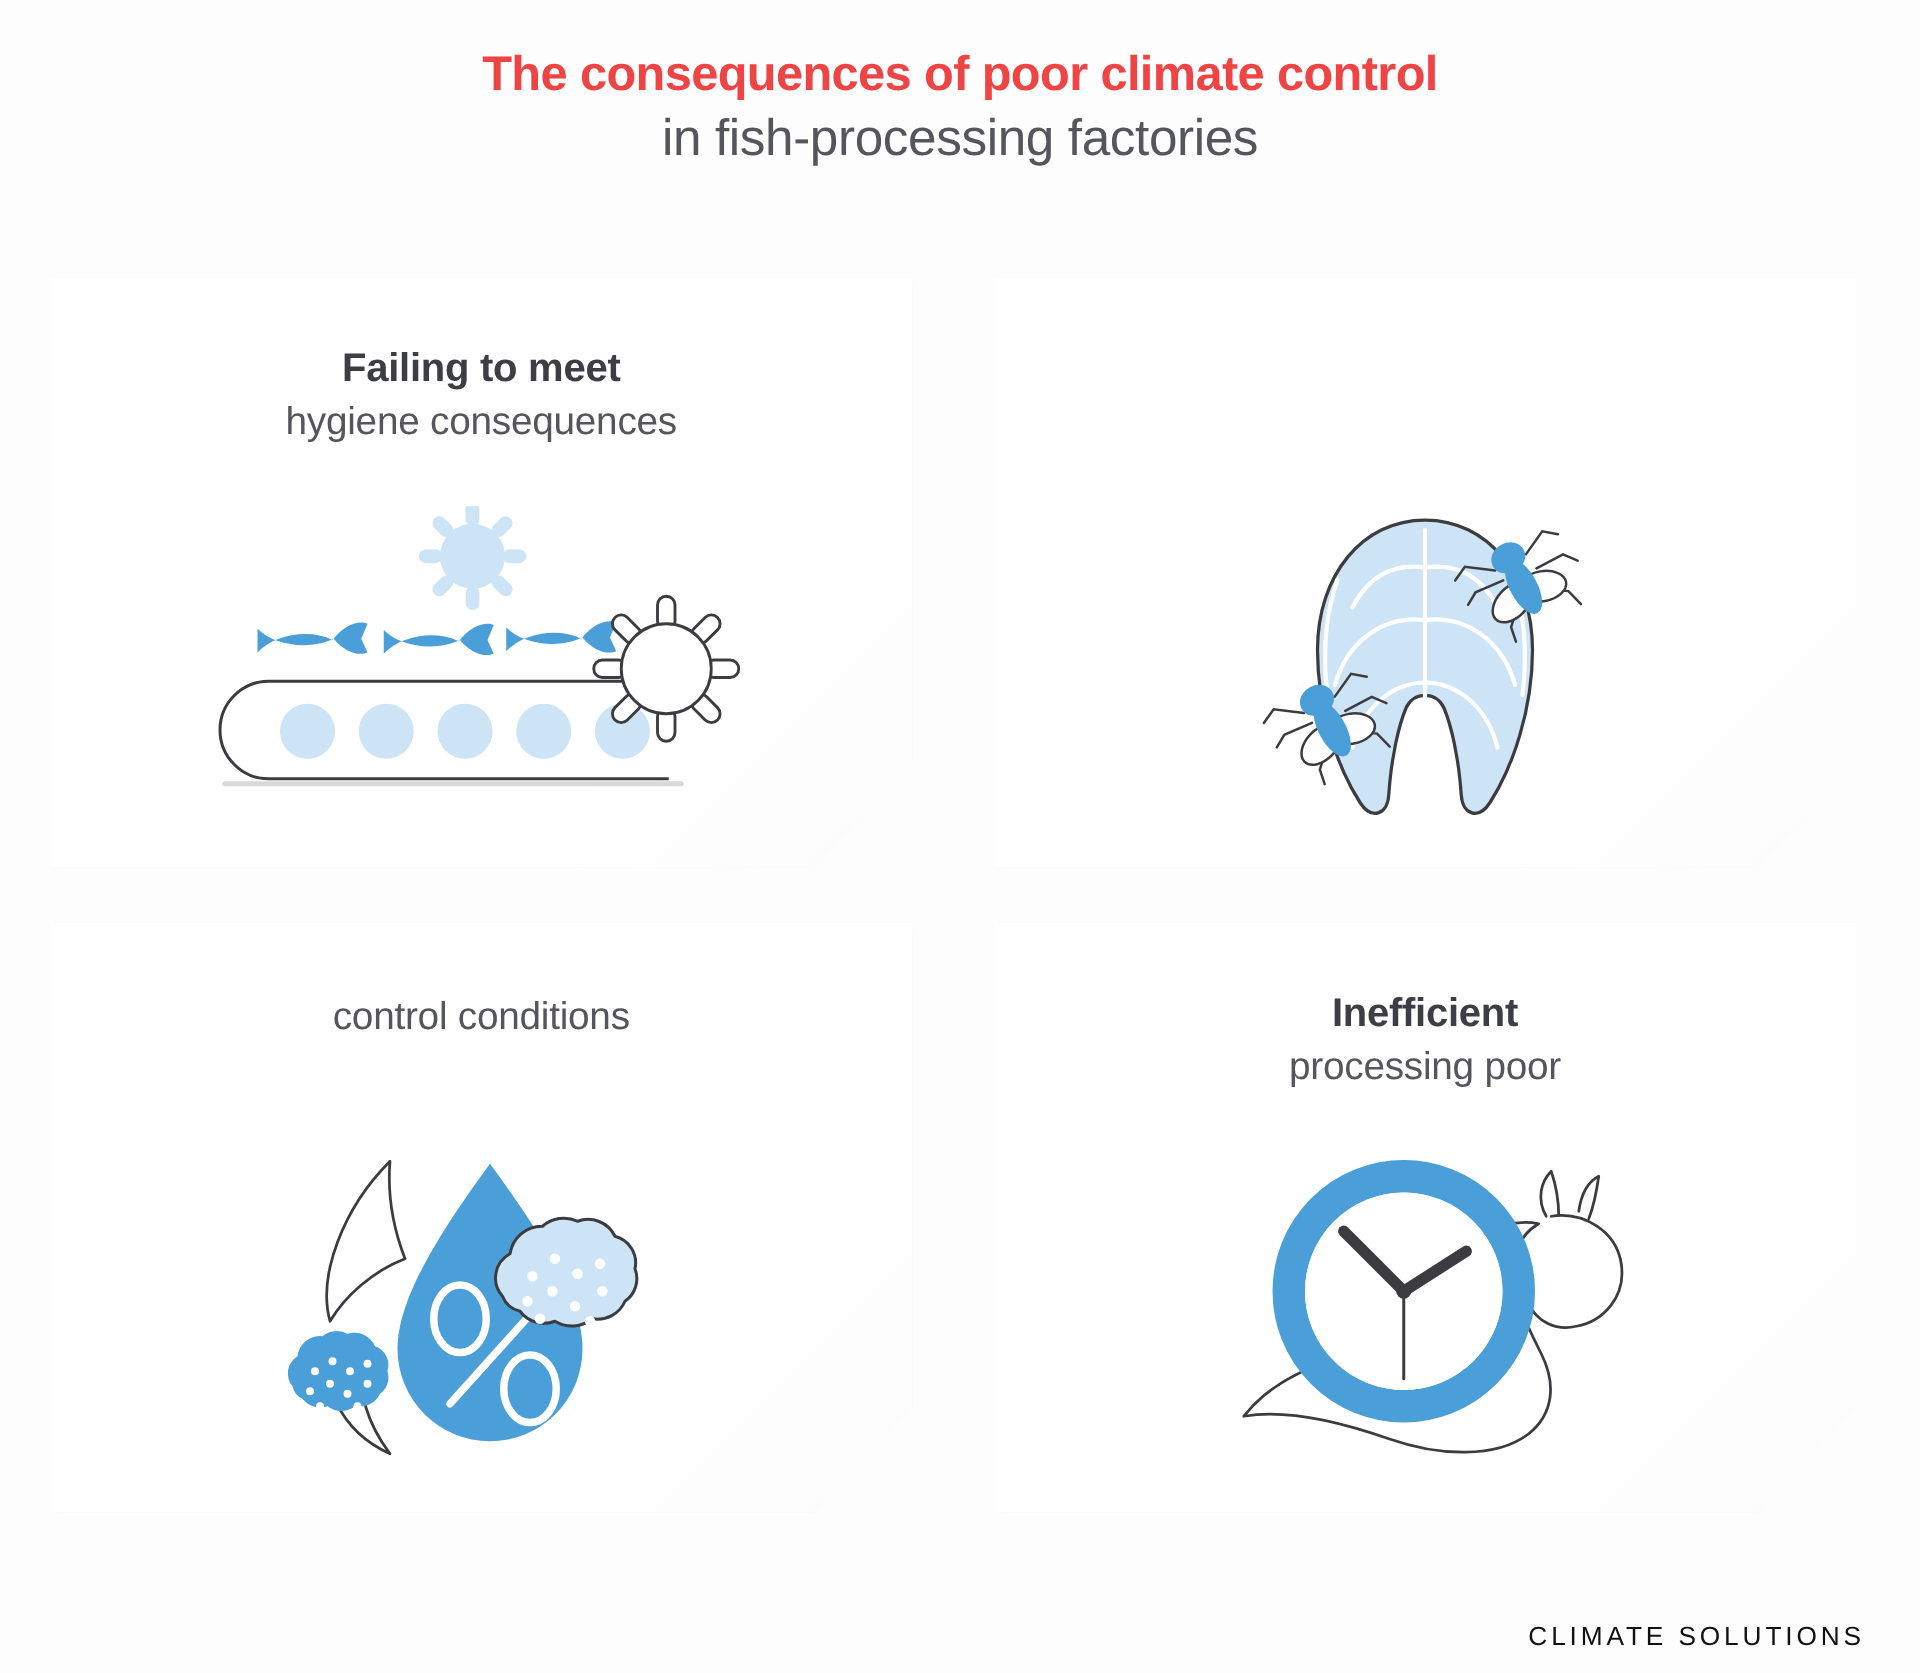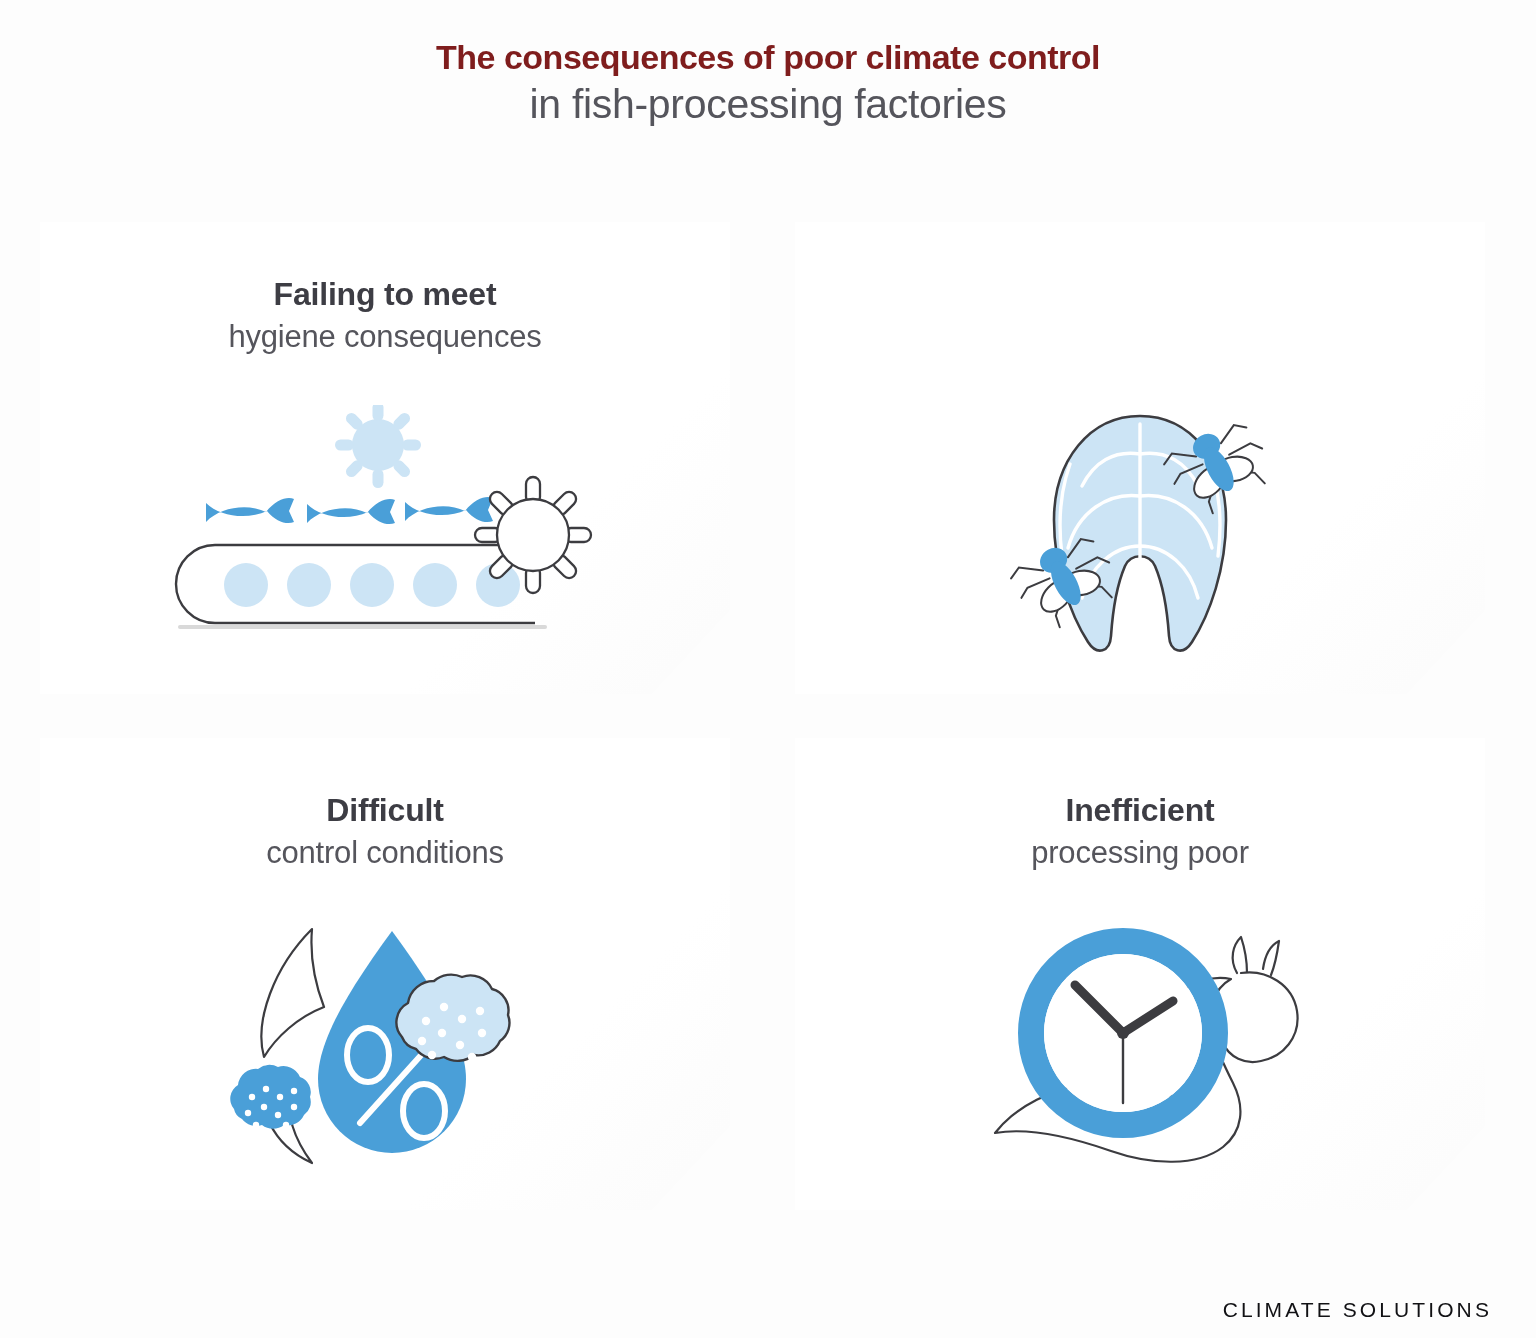--- a/index.html
+++ b/index.html
@@ -17,23 +17,23 @@
 
   
   .title-block {
     position: absolute;
     top: 38px;
     left: 0;
     width: 100%;
     text-align: center;
   }
   .title-line1 {
-    font-size: 34px;
+    font-size: 39px;
     font-weight: bold;
-    color: #7f1d1d;
+    color: #ef4444;
     letter-spacing: -0.5px;
     line-height: 1.12;
     display: block;
   }
   .title-line2 {
     font-size: 41px;
     font-weight: 300;
     color: #55555c;
     letter-spacing: -0.3px;
     line-height: 1.2;
@@ -261,21 +261,20 @@
           <ellipse cx="17" cy="8" rx="19" ry="12" fill="#ffffff" stroke="#3c3c40" stroke-width="2" transform="rotate(18)"></ellipse>
           <ellipse cx="0" cy="-20" rx="14" ry="12" fill="#4a9fd8"></ellipse>
           <ellipse cx="0" cy="6" rx="11" ry="24" fill="#4a9fd8"></ellipse>
         </g>
       </svg>
     </div>
   </div>
 
   <div class="card c3">
     <div class="card-heading">
-      <span class="card-title">Difficult</span>
       <span class="card-subtitle">control conditions</span>
     </div>
     <div class="card-art">
       <svg width="330" height="262" viewBox="0 0 330 262">
 
         <g fill="#ffffff" stroke="#3c3c40" stroke-width="2.2" stroke-linejoin="round">
           <path d="M92 14 C54 52 34 106 44 142 C56 122 78 102 104 92 C94 66 90 38 92 14 Z"></path>
           <path d="M44 152 C34 190 52 230 92 248 C74 224 66 198 70 174 C60 168 50 160 44 152 Z"></path>
         </g>
 

